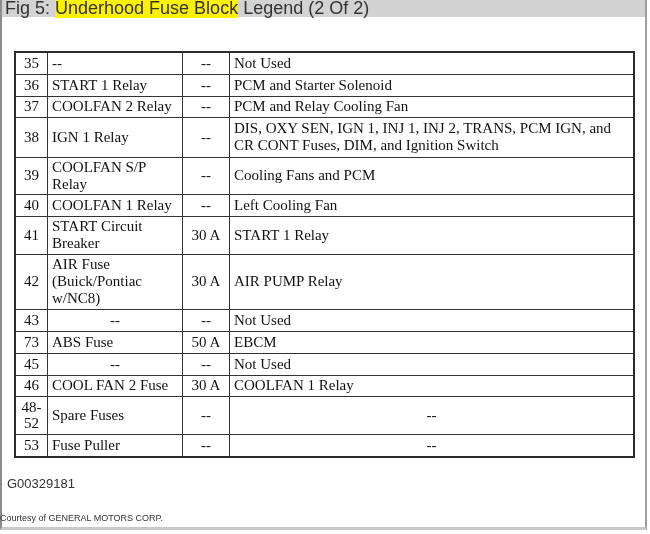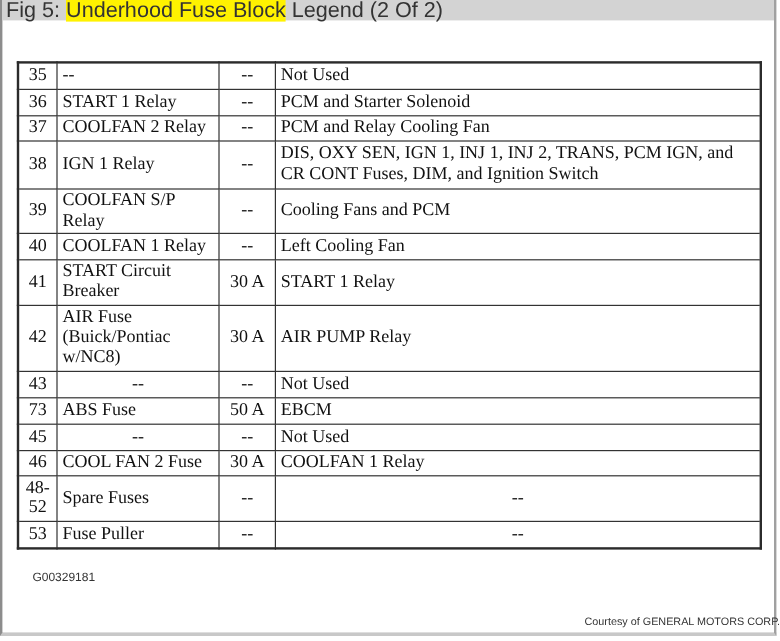--- a/index.html
+++ b/index.html
@@ -24,25 +24,25 @@
     border: 2px solid #2b2b2b;
   }
   table.fuse td {
     border: 1px solid #333; padding: 0 4px; line-height: 17px; vertical-align: middle;
   }
   td.num { width: 23px; text-align: center; padding: 0 4px; }
   td.name { width: 126px; }
   td.amp { width: 38px; text-align: center; }
   td.center { text-align: center; }
   .footer-id {
-    position: absolute; left: 27px; top: 476px; font-family: "Liberation Sans", sans-serif;
-    font-size: 10px; color: #333;
+    position: absolute; left: 7px; top: 476px; font-family: "Liberation Sans", sans-serif;
+    font-size: 13px; color: #333;
   }
   .courtesy {
-    position: absolute; left: 0; width: 650px; top: 513px; text-align: right;
+    position: absolute; left: 0; width: 650px; top: 513px; text-align: left;
     font-family: "Liberation Sans", sans-serif; font-size: 9px; color: #333;
   }
 </style>
 </head>
 <body>
 
 <div class="frame"></div>
 
 <div class="title-bar"><span>Fig 5: </span><span class="hl">Underhood Fuse Block</span><span> Legend (2 Of 2)</span></div>
 

